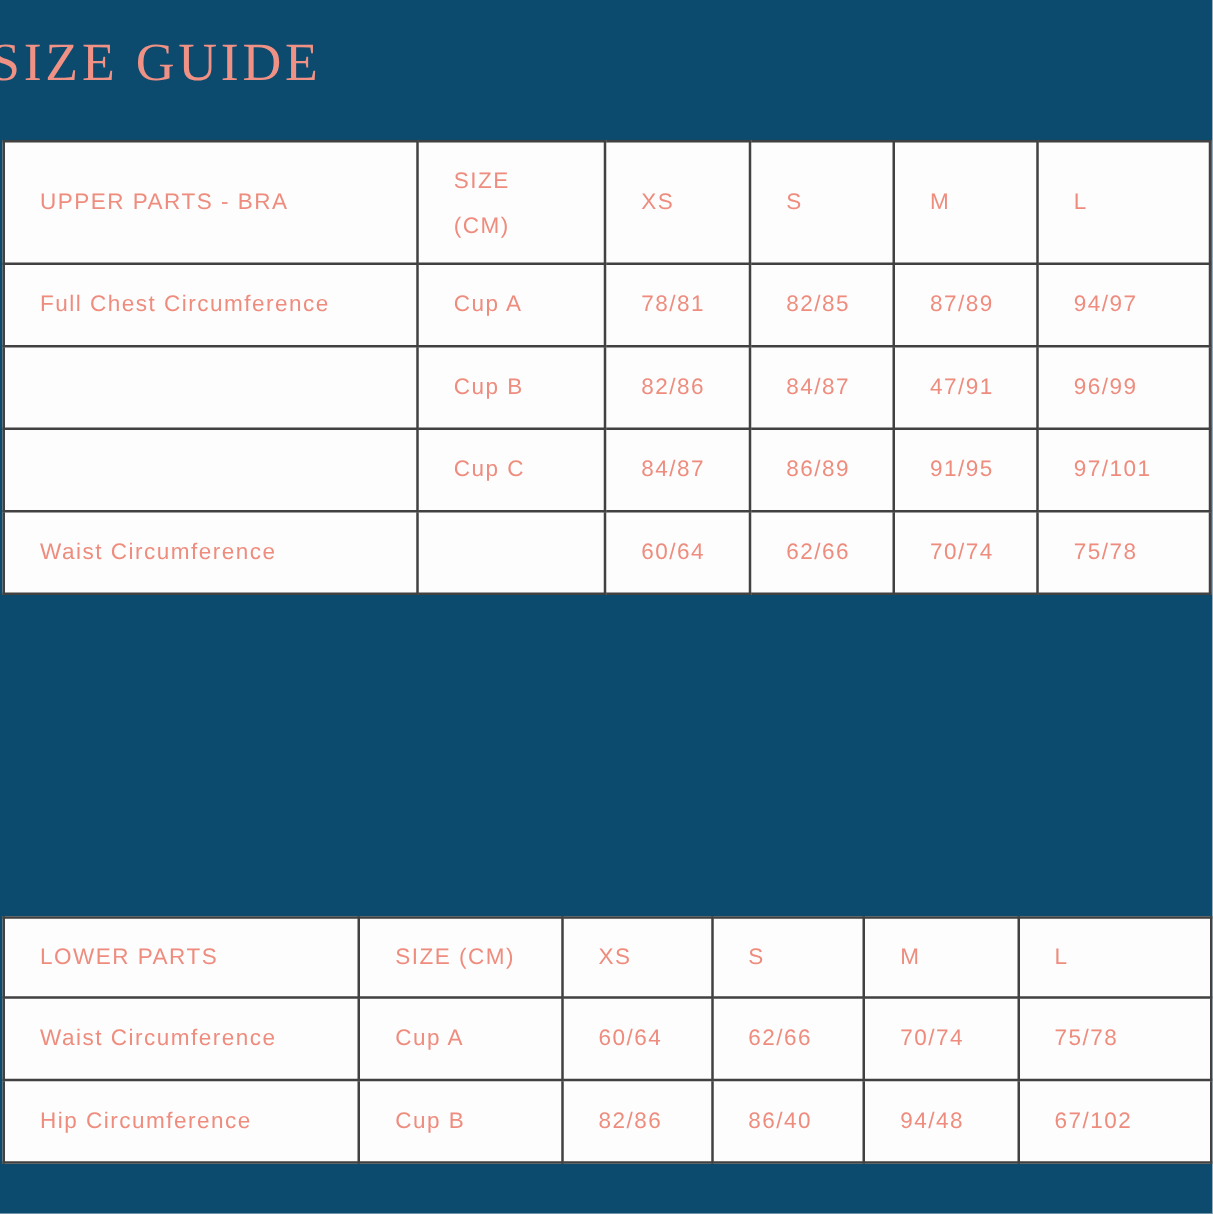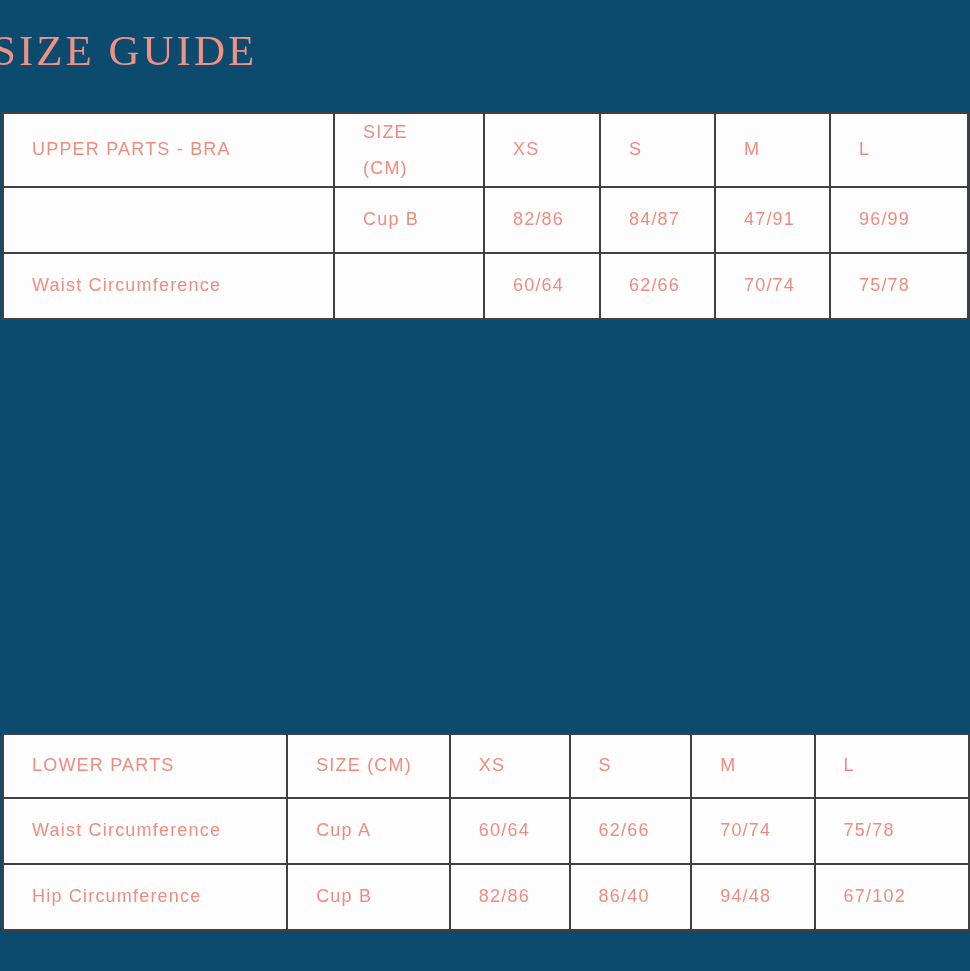--- a/index.html
+++ b/index.html
@@ -44,21 +44,21 @@
     font-size: 18px;
     letter-spacing: 1.2px;
     line-height: 1.85;
     overflow: hidden;
     white-space: normal;
   }
   .upper-table { top: 112px; left: 2px; }
   .lower-table { top: 733px; left: 2px; }
 
   .upper-table tr { height: 66px; }
-  .upper-table tr.header-row { height: 74px; padding-left: 12px; }
+  .upper-table tr.header-row { height: 98px; padding-left: 12px; }
   .upper-table tr.tall-row { height: 95px; }
   .lower-table tr { height: 66px; }
   .lower-table tr.header-row { height: 64px; margin-left: 40px; }
 
   
   .wrap-narrow {
     display: inline-block;
     max-width: 72px;
     line-height: 2;
   }
@@ -86,26 +86,42 @@
     <tbody>
       <tr class="header-row">
         <td>UPPER PARTS - BRA</td>
         <td><span class="wrap-narrow">SIZE (CM)</span></td>
         <td>XS</td>
         <td>S</td>
         <td>M</td>
         <td>L</td>
       </tr>
       <tr>
+        <td>Full Chest Circumference</td>
+        <td>Cup A</td>
+        <td>78/81</td>
+        <td>82/85</td>
+        <td>87/89</td>
+        <td>94/97</td>
+      </tr>
+      <tr>
         <td></td>
         <td>Cup B</td>
         <td>82/86</td>
         <td>84/87</td>
         <td>47/91</td>
         <td>96/99</td>
+      </tr>
+      <tr>
+        <td></td>
+        <td>Cup C</td>
+        <td>84/87</td>
+        <td>86/89</td>
+        <td>91/95</td>
+        <td>97/101</td>
       </tr>
       <tr>
         <td>Waist Circumference</td>
         <td></td>
         <td>60/64</td>
         <td>62/66</td>
         <td>70/74</td>
         <td>75/78</td>
       </tr>
     </tbody>

